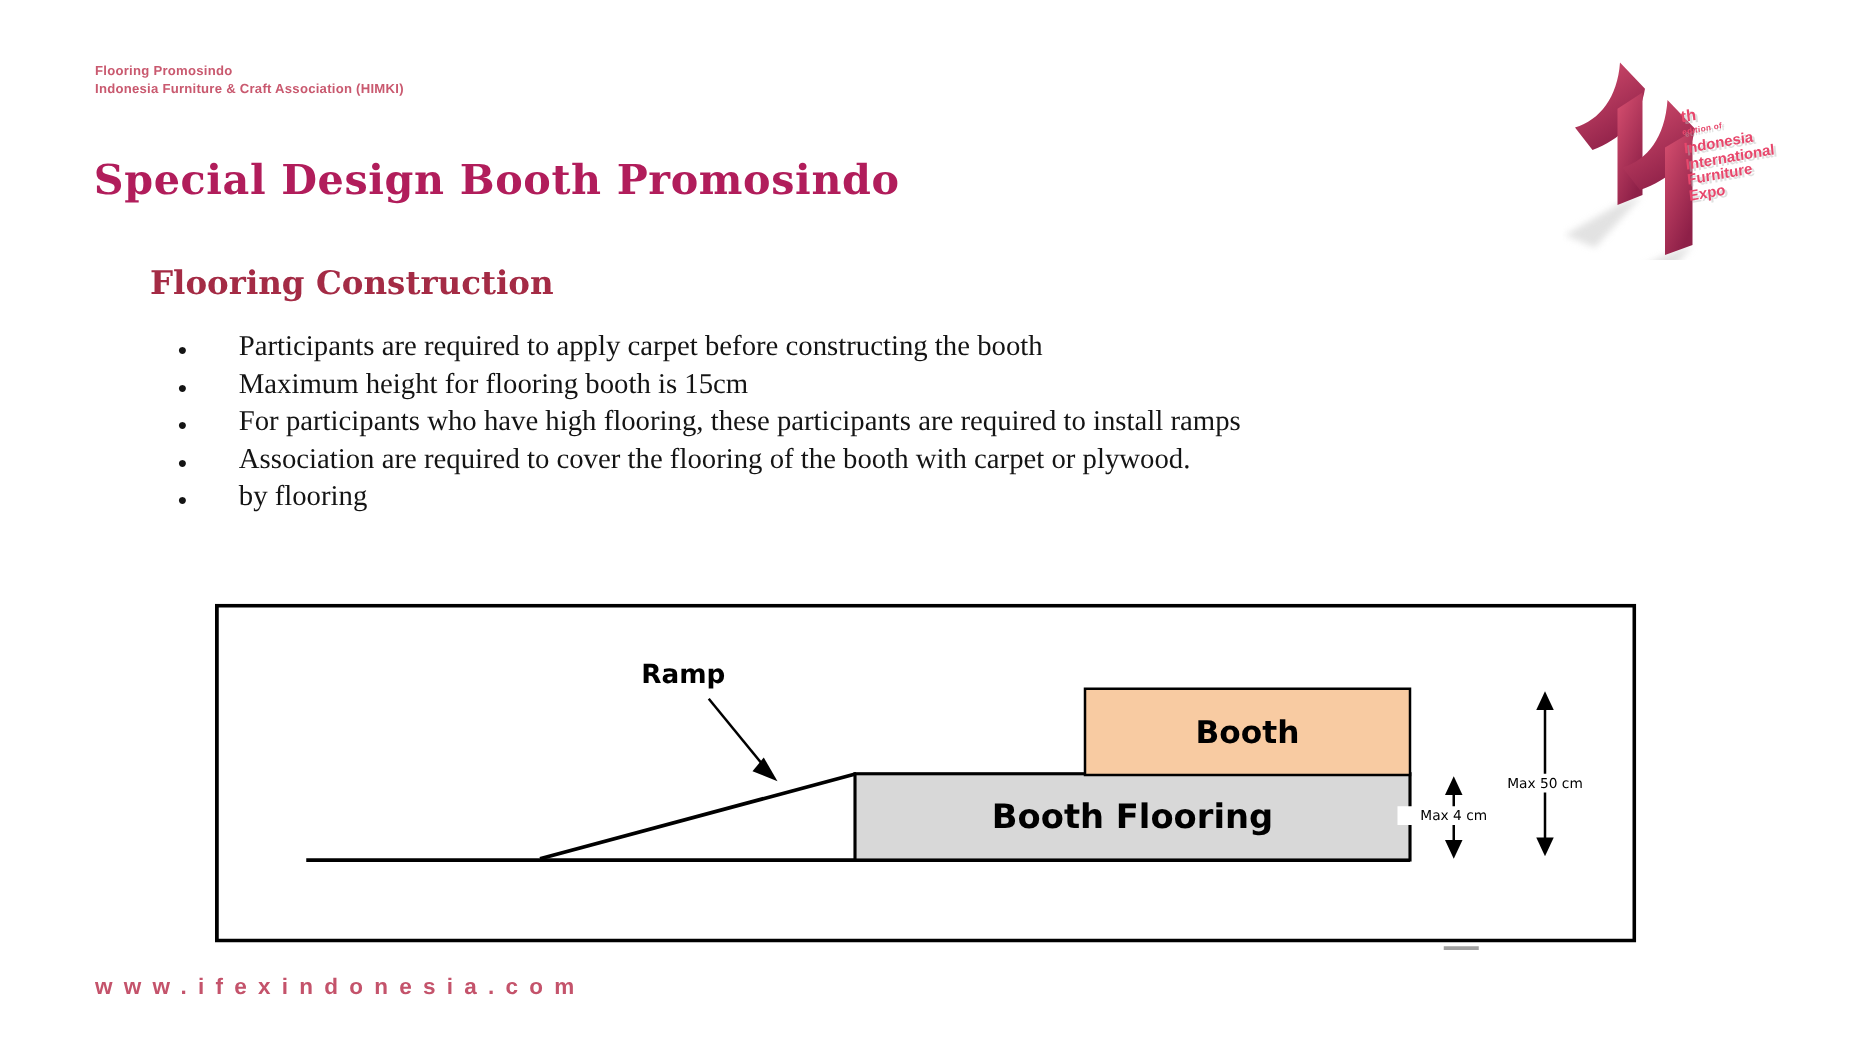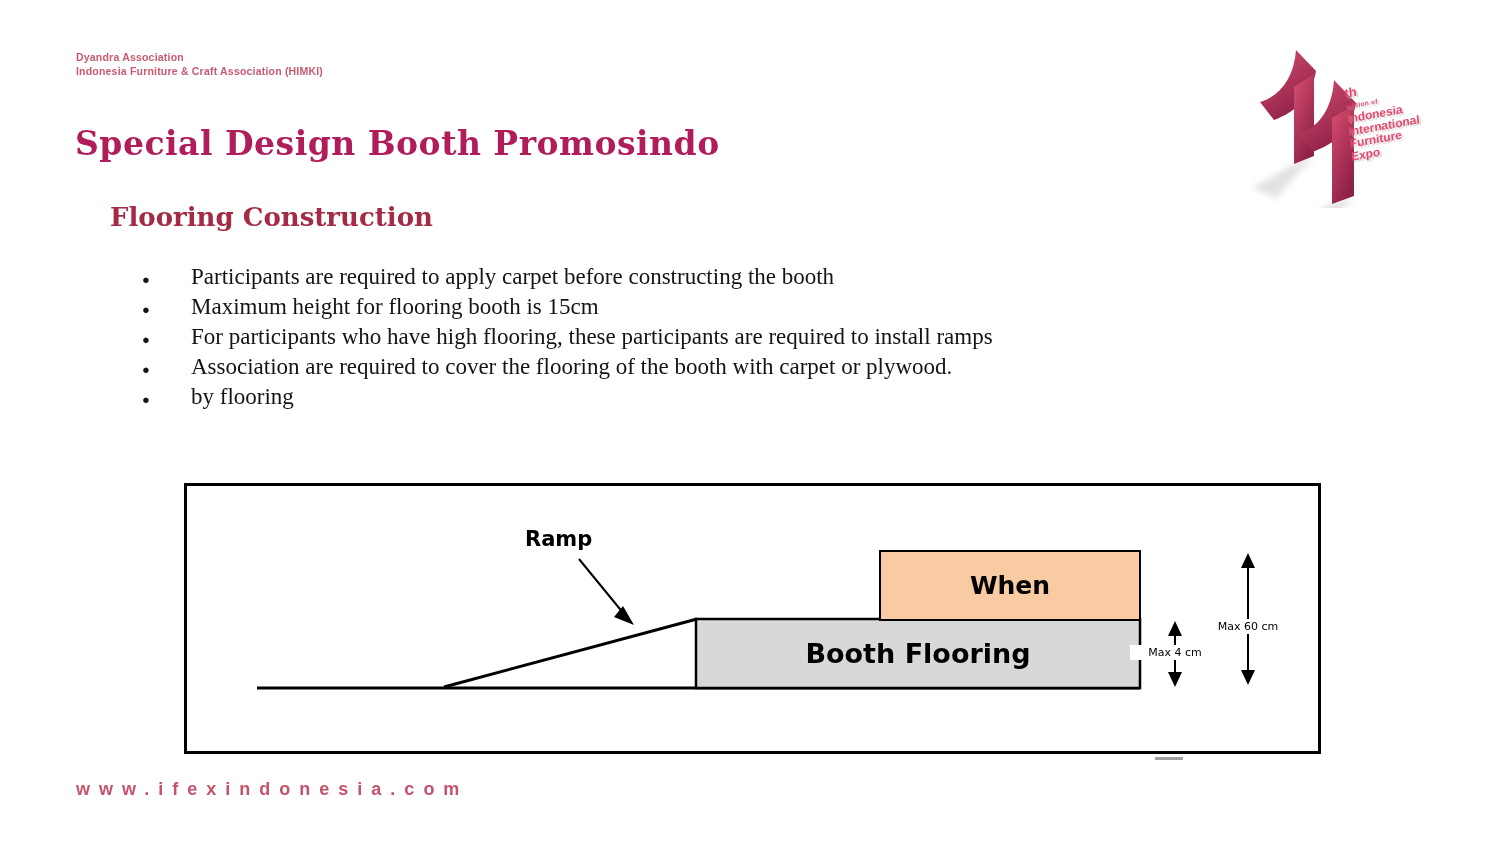--- a/index.html
+++ b/index.html
@@ -39,21 +39,21 @@
   .bullet-list{
     position:absolute;left:140px;top:262px;margin:0;padding:0;list-style:none;
     font-family:"Liberation Serif",serif;font-size:23px;color:#141414;
   }
   .bullet-list li{position:relative;padding-left:51px;line-height:30px;}
   .bullet-dot{position:absolute;left:2px;top:0;}
   .bullet-dot::before{content:"\25CF";font-size:13px;color:#141414;}
   .bullet-line{display:block;white-space:nowrap;}
   .bullet-line:empty{display:none;}
   
-  .diagram{position:absolute;left:184px;top:483px;width:1137px;height:271px;}
+  .diagram{position:absolute;left:172px;top:483px;width:1137px;height:271px;}
   .diagram svg{position:absolute;left:0;top:0;}
   .diag-label{position:absolute;font-family:"DejaVu Sans",sans-serif;font-weight:bold;color:#000;}
   .ramp-label{left:341px;top:44px;font-size:21px;}
   .stage-label{left:696px;top:68px;width:260px;height:69px;display:flex;align-items:center;justify-content:center;font-size:25px;}
   .flooring-label{left:512px;top:136px;width:444px;height:69px;display:flex;align-items:center;justify-content:center;font-size:27px;}
   .measure-label{
     position:absolute;font-family:"DejaVu Sans",sans-serif;font-weight:normal;
     font-size:11px;color:#000;width:90px;text-align:center;background:#fff;padding:1px 0;
   }
   .max15-label{left:946px;top:162px;}
@@ -63,21 +63,21 @@
   .footer-url{
     position:absolute;left:76px;top:779px;
     font-weight:bold;font-size:18px;letter-spacing:9px;
     color:#C4536B;white-space:nowrap;
   }
 </style>
 </head>
 <body>
 
 <div class="org-block">
-  <div>Dyandra Association</div>
+  <div>Flooring Promosindo</div>
   <div>Indonesia Furniture &amp; Craft Association (HIMKI)</div>
 </div>
 
 <div class="logo-wrap">
   <svg class="logo-svg" width="210" height="170" viewBox="0 0 210 170">
     <defs>
       <linearGradient id="lg" x1="0" y1="0" x2="0.55" y2="1">
         <stop offset="0" stop-color="#D85070"></stop>
         <stop offset="1" stop-color="#8E2048"></stop>
       </linearGradient>
@@ -99,21 +99,21 @@
     <span class="logo-th">th</span>
     <span class="logo-edition">edition of</span>
     <span class="logo-line">Indonesia</span>
     <span class="logo-line">International</span>
     <span class="logo-line">Furniture</span>
     <span class="logo-line">Expo</span>
   </div>
 </div>
 
 <h1 class="page-title" style="margin:0;">Special Design Booth Promosindo</h1>
-<h2 class="page-subtitle" style="margin:0;">Flooring Construction</h2>
+<h2 class="page-subtitle" style="margin:10px;">Flooring Construction</h2>
 
 <ul class="bullet-list">
   <li>
     <span class="bullet-dot"></span>
     <span class="bullet-line">Participants are required to apply carpet before constructing the booth</span>
 
   </li>
   <li>
     <span class="bullet-dot"></span>
     <span class="bullet-line">Maximum height for flooring booth is 15cm</span>
@@ -152,20 +152,20 @@
 
     <line x1="991" y1="150" x2="991" y2="192" stroke="#000000" stroke-width="2"></line>
     <polygon points="991,138 984,153 998,153" fill="#000000"></polygon>
     <polygon points="991,204 984,189 998,189" fill="#000000"></polygon>
 
     <line x1="1064" y1="83" x2="1064" y2="189" stroke="#000000" stroke-width="2"></line>
     <polygon points="1064,70 1057,85 1071,85" fill="#000000"></polygon>
     <polygon points="1064,202 1057,187 1071,187" fill="#000000"></polygon>
   </svg>
   <div class="diag-label ramp-label">Ramp</div>
-  <div class="diag-label stage-label">When</div>
+  <div class="diag-label stage-label">Booth</div>
   <div class="diag-label flooring-label">Booth Flooring</div>
   <div class="measure-label max15-label">Max 4 cm</div>
-  <div class="measure-label max80-label">Max 60 cm</div>
+  <div class="measure-label max80-label">Max 50 cm</div>
 </div>
 <div class="under-dash"></div>
 
 <div class="footer-url">www.ifexindonesia.com</div>
 
 </body></html>

